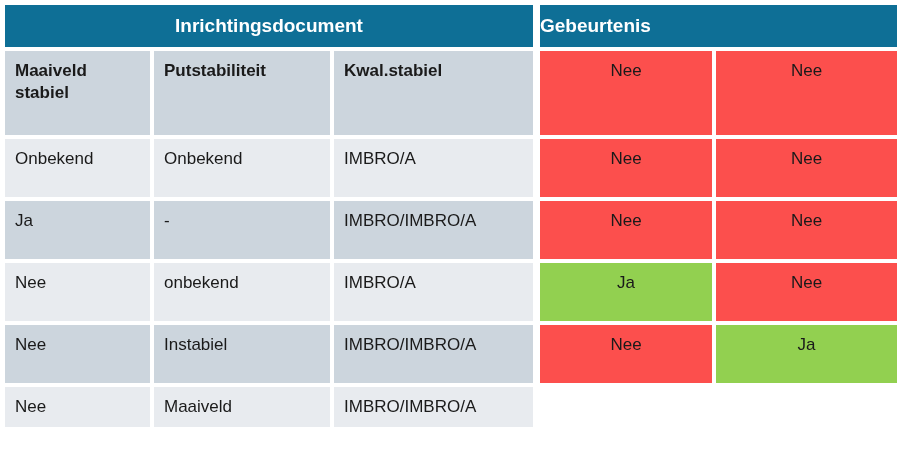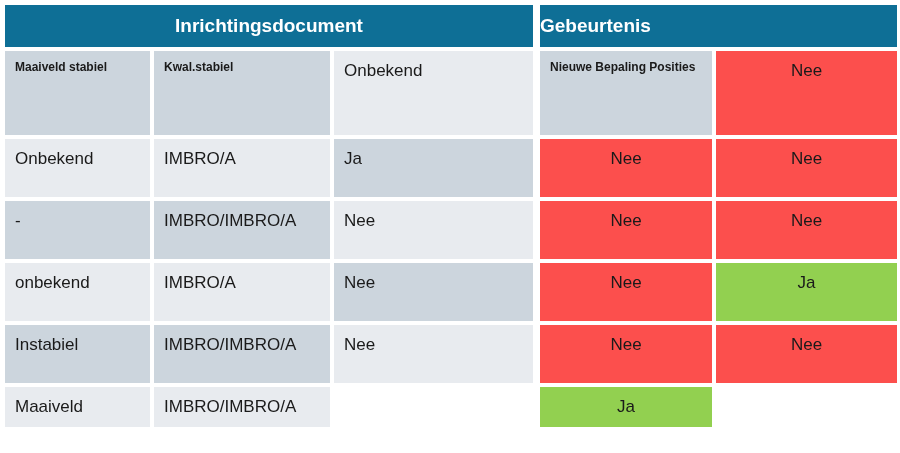--- a/index.html
+++ b/index.html
@@ -35,21 +35,21 @@
     align-items: center;
     box-sizing: border-box;
   }
   .group-left .group-title  { justify-content: center; }
   .group-right .group-title { justify-content: flex-start; }
 
   .colheader {
     background: var(--row_dark);
     color: var(--text);
     font-weight: bold;
-    font-size: 12px;
+    font-size: 17px;
     line-height: 1.3;
     padding: 9px 10px;
     box-sizing: border-box;
   }
   .cell {
     color: var(--text);
     font-size: 17px;
     padding: 10px 10px;
     box-sizing: border-box;
   }
@@ -65,20 +65,21 @@
 </style>
 </head>
 <body>
 
 <div class="canvas">
 
   <div class="group group-left">
     <div class="group-title">Inrichtingsdocument</div>
 
     <div class="colheader">Maaiveld stabiel</div>
+    <div class="colheader">Putstabiliteit</div>
     <div class="colheader">Kwal.stabiel</div>
 
     <div class="cell row-light">Onbekend</div>
     <div class="cell row-light">Onbekend</div>
     <div class="cell row-light">IMBRO/A</div>
 
     <div class="cell row-dark">Ja</div>
     <div class="cell row-dark">-</div>
     <div class="cell row-dark">IMBRO/IMBRO/A</div>
 
@@ -91,21 +92,20 @@
     <div class="cell row-dark">IMBRO/IMBRO/A</div>
 
     <div class="cell row-light">Nee</div>
     <div class="cell row-light">Maaiveld</div>
     <div class="cell row-light">IMBRO/IMBRO/A</div>
   </div>
 
   <div class="group group-right">
     <div class="group-title">Gebeurtenis</div>
 
-    <div class="colheader">Nieuwe Bepaling Posities</div>
 
     <div class="cell answer no">Nee</div>
     <div class="cell answer no">Nee</div>
 
     <div class="cell answer no">Nee</div>
     <div class="cell answer no">Nee</div>
 
     <div class="cell answer no">Nee</div>
     <div class="cell answer no">Nee</div>
 

